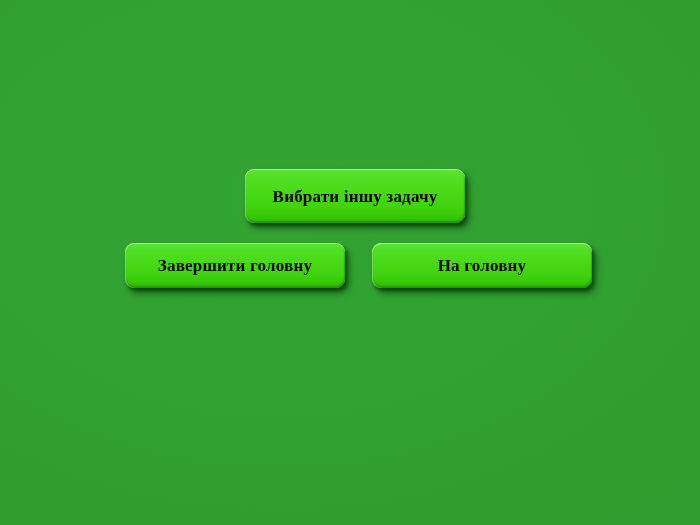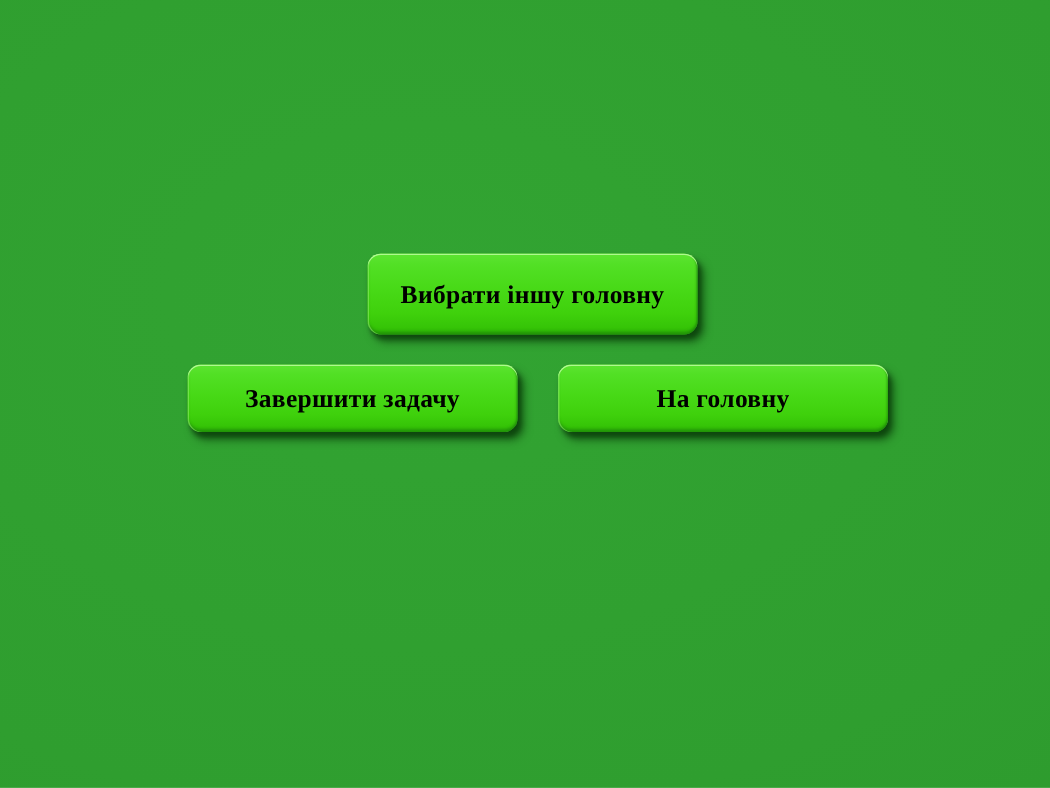--- a/index.html
+++ b/index.html
@@ -95,24 +95,24 @@
     height: 45px;
     justify-content: center;
   }
 </style>
 </head>
 <body>
 
 <div id="screen">
 
   <div class="btn" id="btn-choose-task">
-    <span class="label">Вибрати іншу головну</span>
+    <span class="label">Вибрати іншу задачу</span>
   </div>
 
   <div class="btn" id="btn-finish-work">
-    <span class="label">Завершити задачу</span>
+    <span class="label">Завершити головну</span>
   </div>
 
   <div class="btn" id="btn-home">
     <span class="label">На головну</span>
   </div>
 
 </div>
 
 </body></html>

